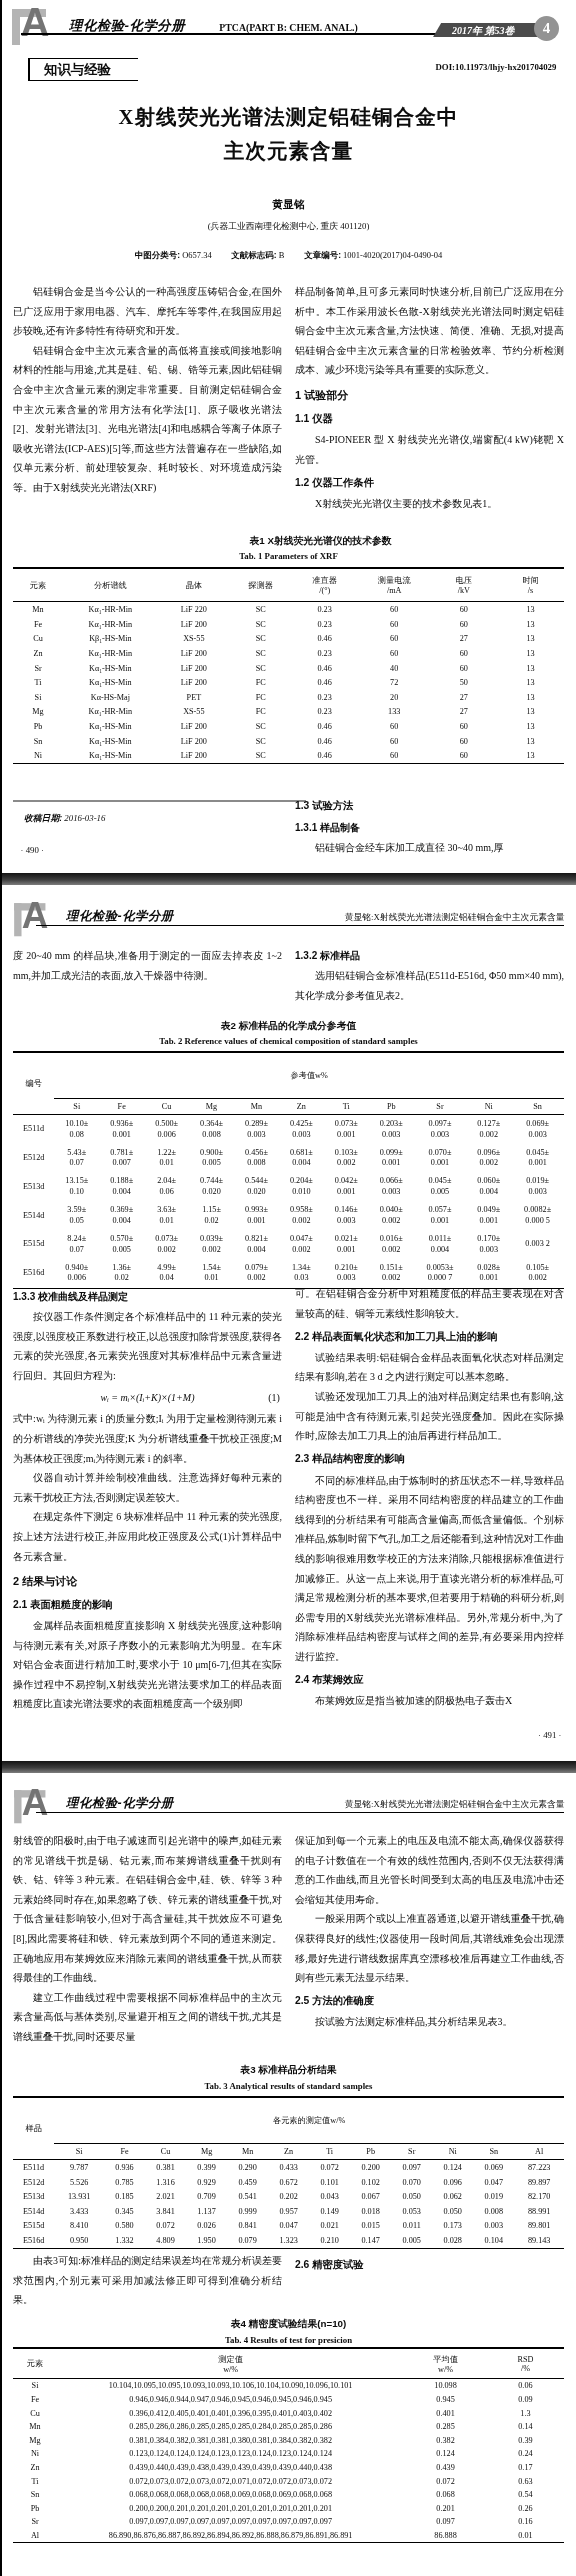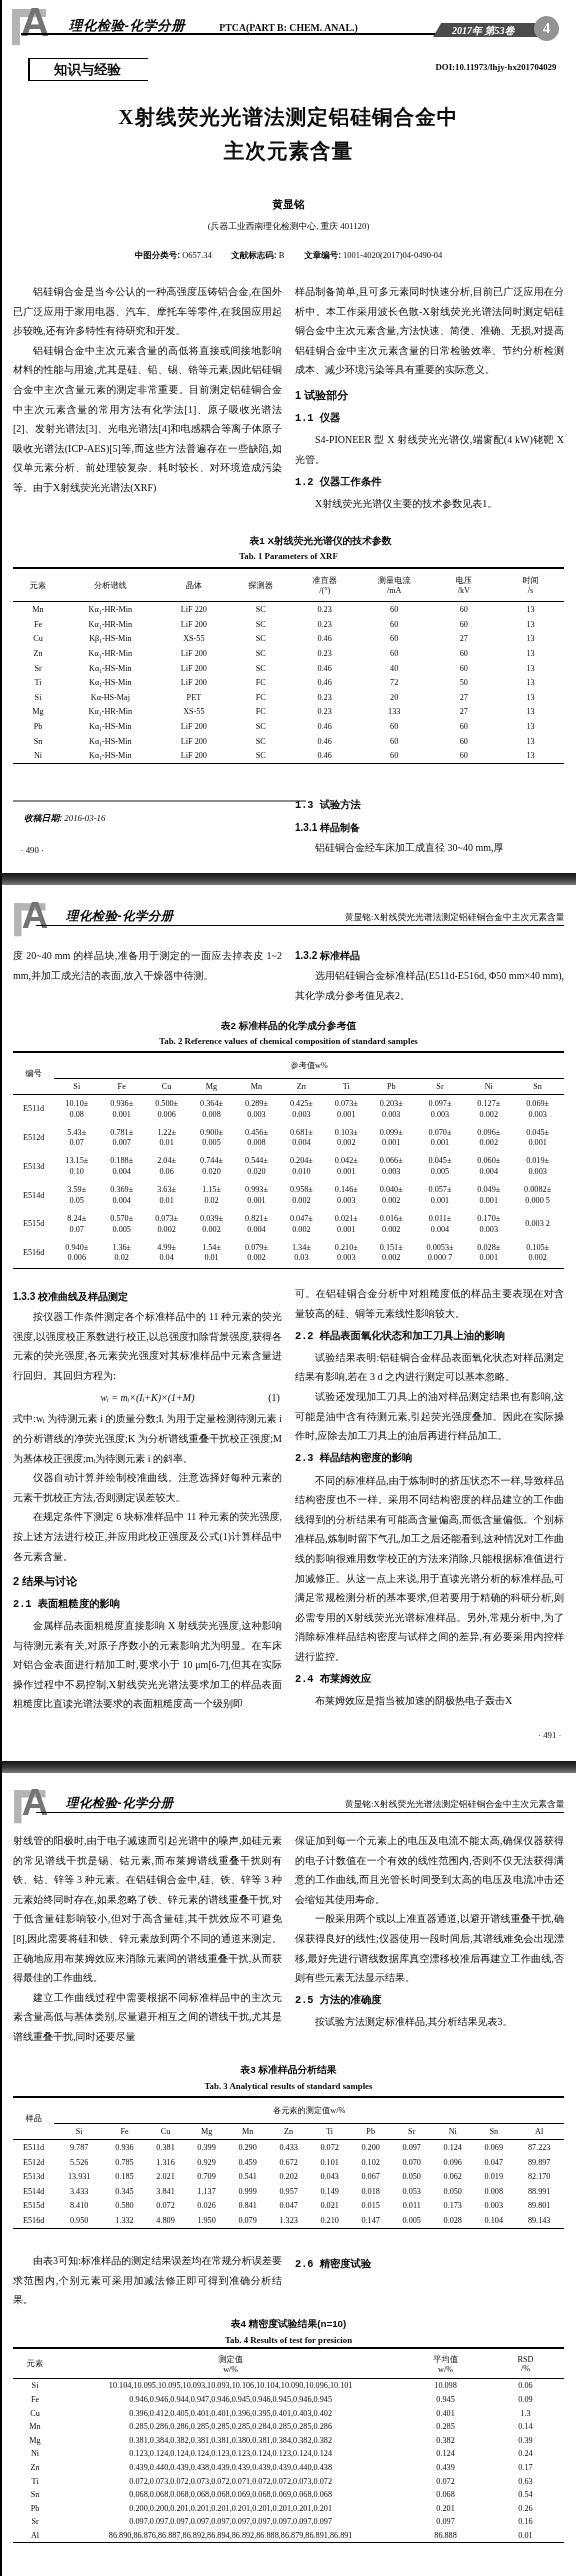--- a/index.html
+++ b/index.html
@@ -24,56 +24,56 @@
   .jname.small{font-size:12.4px;}
   .hrule{position:absolute;background:#000;}
   .ptca{position:absolute;left:196px;top:21.6px;width:185px;text-align:center;font-weight:bold;font-size:9.8px;}
   .volband{position:absolute;left:437px;top:23px;width:109px;height:14.4px;background:#4b4b4b;transform:skewX(-30deg);}
   .voltext{position:absolute;left:452px;top:24px;color:#fff;font-weight:bold;font-style:italic;font-size:10px;z-index:2;}
   .volcircle{position:absolute;left:534px;top:16px;width:25px;height:25px;border-radius:50%;background:#939393;
              color:#fff;font-weight:bold;font-size:15px;text-align:center;line-height:25px;z-index:3;}
   .kb{position:absolute;left:28px;top:58px;width:94px;height:20.6px;border-left:2.1px solid #000;
       border-top:1.3px solid #000;border-bottom:1.8px solid #000;
       font-family:"Liberation Sans","DejaVu Sans",sans-serif;font-weight:bold;font-size:13.4px;
-      line-height:21.6px;padding-left:24px;}
+      line-height:21.6px;padding-left:14px;}
   .doi{position:absolute;right:20.6px;top:62px;font-weight:bold;font-size:8.8px;}
   .runtitle{position:absolute;right:12.4px;top:26px;font-size:8.8px;}
 
   .title{position:absolute;top:100px;left:0;width:100%;text-align:center;font-weight:bold;
          font-size:20.6px;line-height:34px;letter-spacing:1px;}
   .author{position:absolute;top:198px;left:0;width:100%;text-align:center;font-weight:bold;font-size:10.8px;
           font-family:"Liberation Sans","DejaVu Sans",sans-serif;}
   .affil{position:absolute;top:221px;left:0;width:100%;text-align:center;font-size:8.8px;}
   .meta{position:absolute;top:250px;left:0;width:100%;text-align:center;font-size:8.5px;}
   .meta .lb{font-family:"Liberation Sans","DejaVu Sans",sans-serif;font-weight:bold;}
   .meta .sp{display:inline-block;width:17.5px;}
 
   
   .col{position:absolute;width:269px;font-size:10px;line-height:19.6px;text-align:justify;}
   .fl-p{text-indent:2em;}
   .fl-pc{text-indent:0;}
   .fl-h1{font-family:"Liberation Sans","DejaVu Sans",sans-serif;font-weight:bold;font-size:11px;margin:5.7px 0 3.6px;text-indent:0;}
-  .fl-h2{font-family:Liberation Mono, monospace;font-weight:bold;font-size:10.3px;margin:3.6px 0 1.5px;text-indent:0;}
+  .fl-h2{font-family:Liberation Sans, sans-serif;font-weight:bold;font-size:10.3px;margin:3.6px 0 1.5px;text-indent:0;}
   .fl-h3{font-family:"Liberation Sans","DejaVu Sans",sans-serif;font-weight:bold;font-size:10px;margin:2.6px 0 1px;text-indent:0;}
   .fl-f{position:relative;text-align:center;font-style:italic;margin:2.1px 0;text-indent:0;}
   .fl-f .eqno{position:absolute;right:2.1px;top:0;font-style:normal;}
 
   
   .cap-cn{position:absolute;left:0;width:100%;text-align:center;font-weight:bold;font-size:9.8px;
           font-family:"Liberation Sans","DejaVu Sans",sans-serif;}
   .cap-en{position:absolute;left:0;width:100%;text-align:center;font-weight:bold;font-size:8.8px;}
   .tbl{position:absolute;left:13px;width:551px;border-collapse:collapse;
        border-top:2.1px double #000;border-bottom:1.3px solid #000;font-size:8.2px;}
   .tbl th,.tbl td{text-align:center;white-space:pre-line;font-weight:normal;padding:2.6px 1px;}
   .t1 thead th{border-bottom:0.8px solid #000;padding:6.2px 1px;}
   .t1 tbody td{padding:2.8px 1px;}
   .t1 th:nth-child(1){width:9%;} .t1 th:nth-child(2){width:17%;} .t1 th:nth-child(3){width:13%;}
   .t1 th:nth-child(4){width:11%;} .t1 th:nth-child(5){width:12%;} .t1 th:nth-child(6){width:13%;}
   .t1 th:nth-child(7){width:12%;} .t1 th:nth-child(8){width:12%;text-align:center;}
-  .grp{border-bottom:0.8px solid #000 !important;padding:7px 0 !important;}
+  .grp{border-bottom:0.8px solid #000 !important;padding:17px 0 !important;}
   .t2 thead tr:last-child th{border-bottom:0.8px solid #000;padding:3.1px 1px;}
   .t2 thead th[rowspan]{border-bottom:0.8px solid #000;width:7.5%;}
   .t2 tbody td{padding:3.6px 0.5px;line-height:10.8px;}
   .t3 thead tr:last-child th{border-bottom:0.8px solid #000;padding:3.1px 1px;}
   .t3 thead th[rowspan]{border-bottom:0.8px solid #000;width:7.5%;}
   .t3 tbody td{padding:2.8px 0.5px;}
   .t4 thead th{border-bottom:0.8px solid #000;padding:4.6px 1px;}
   .t4 th:nth-child(1){width:8%;} .t4 th:nth-child(2){width:63%;}
   .t4 th:nth-child(3){width:15%;} .t4 th:nth-child(4){width:14%;}
   .t4 tbody td{padding:2.3px 1px;}

